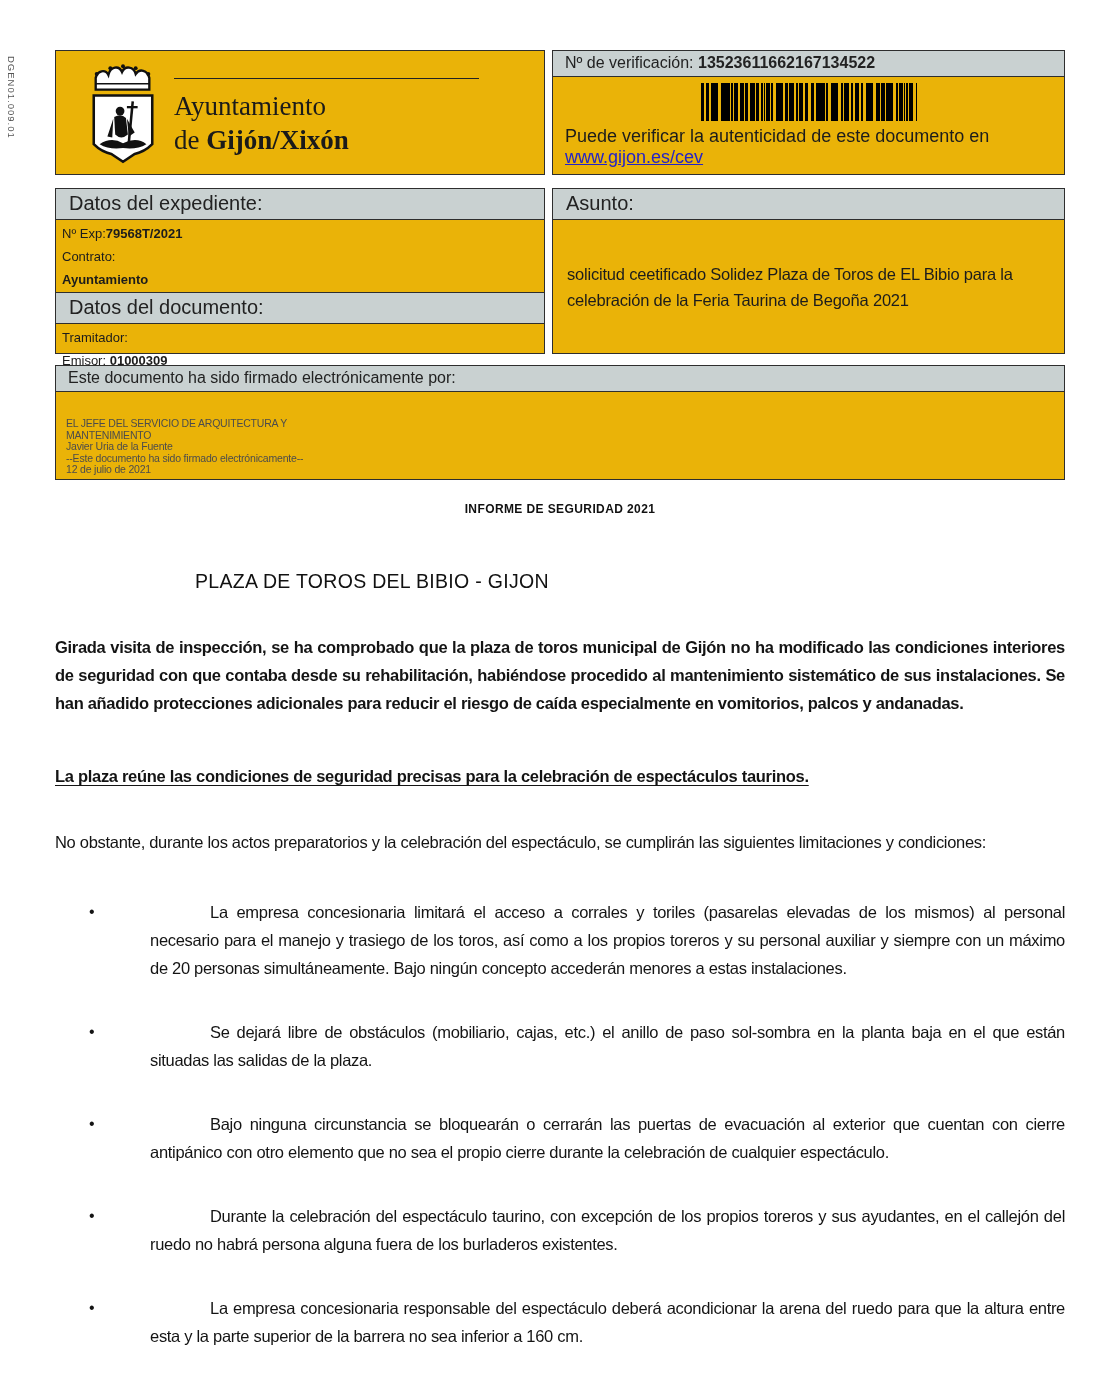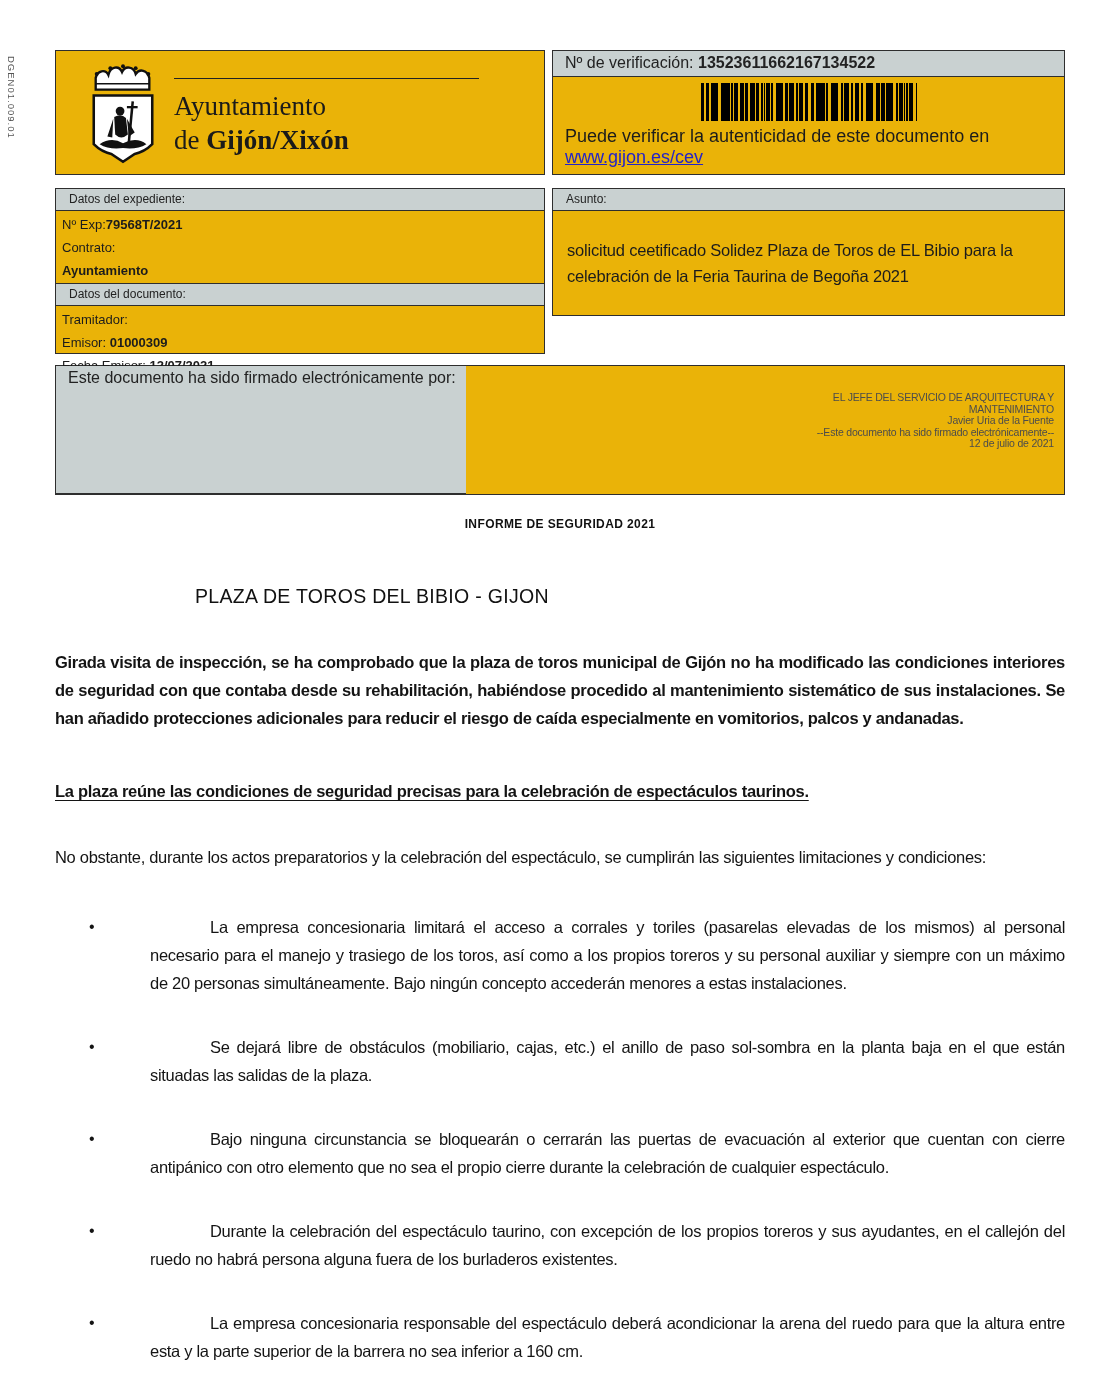--- a/index.html
+++ b/index.html
@@ -51,32 +51,32 @@
       repeating-linear-gradient(90deg,#000 0 1px,rgba(0,0,0,0) 1px 7px),
       repeating-linear-gradient(90deg,#000 0 3px,rgba(0,0,0,0) 3px 11px),
       repeating-linear-gradient(90deg,#000 0 2px,rgba(0,0,0,0) 2px 13px);
   }
   .verify-foot { font-size:18px; padding:0 10px 6px 12px; }
   .verify-foot a { color:#2323c8; }
 
   
   .exp-row { display:flex; gap:7px; margin-top:13px; }
   .exp-box { width:490px; height:166px; display:flex; flex-direction:column; }
-  .exp-box .graybar, .asunto-box .graybar { font-size:12px; padding-left:13px; }
+  .exp-box .graybar, .asunto-box .graybar { font-size:20px; padding-left:13px; }
   .exp-rows { font-size:13px; padding:2px 6px 0 6px; line-height:23px; }
   .docbar { margin-top:1px; border-top:1px solid #2e2e2e; }
-  .asunto-box { flex:1; height:128px; display:flex; flex-direction:column; }
+  .asunto-box { flex:1; height:166px; display:flex; flex-direction:column; }
   .asunto-body {
     flex:1; display:flex; align-items:center;
     font-weight:normal; font-size:16.5px; line-height:26px;
     padding:0 14px; text-align:left; letter-spacing:-0.2px;
   }
 
   
-  .signed-box { margin-top:11px; height:130px; display:flex; flex-direction:row;text-align:right; }
+  .signed-box { margin-top:11px; height:115px; display:flex; flex-direction:column; }
   .signed-body { flex:1; padding:26px 10px 0 10px; }
   .signed-lines { font-size:10.5px; line-height:11.5px; color:#4c4c4c; letter-spacing:-0.2px; }
 
   
   .title1 { margin-top:22px; text-align:center; font-weight:bold; font-size:12px; letter-spacing:0.4px; color:#111; }
   .title2 { margin-top:54px; text-align:left; font-size:19.5px; padding-left:140px; letter-spacing:0.3px; color:#111; }
 
   .para {
     font-size:16.5px; line-height:28px; text-align:justify;
     letter-spacing:-0.3px; color:#141414;

